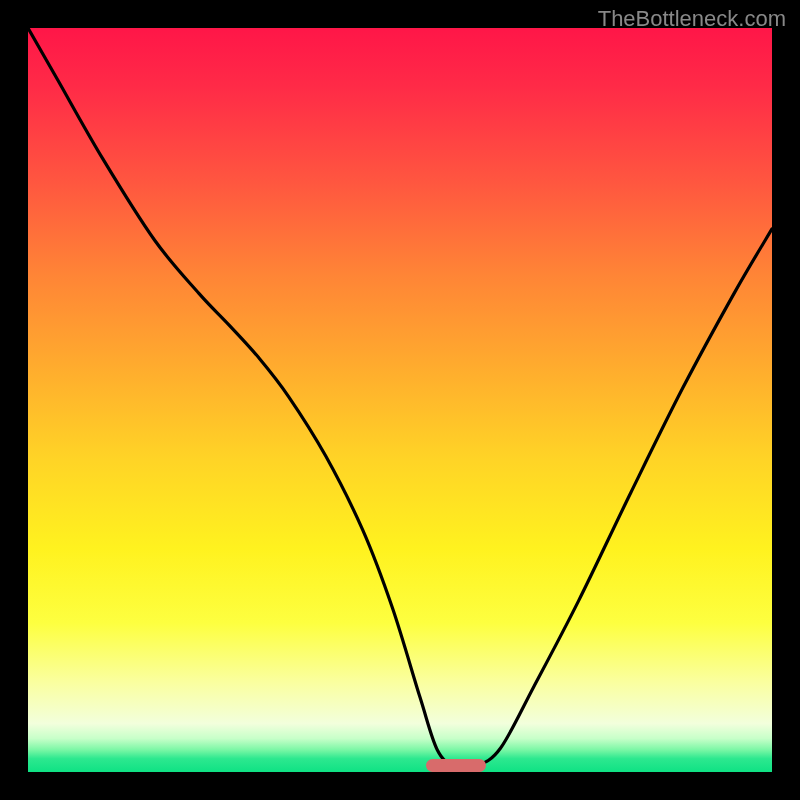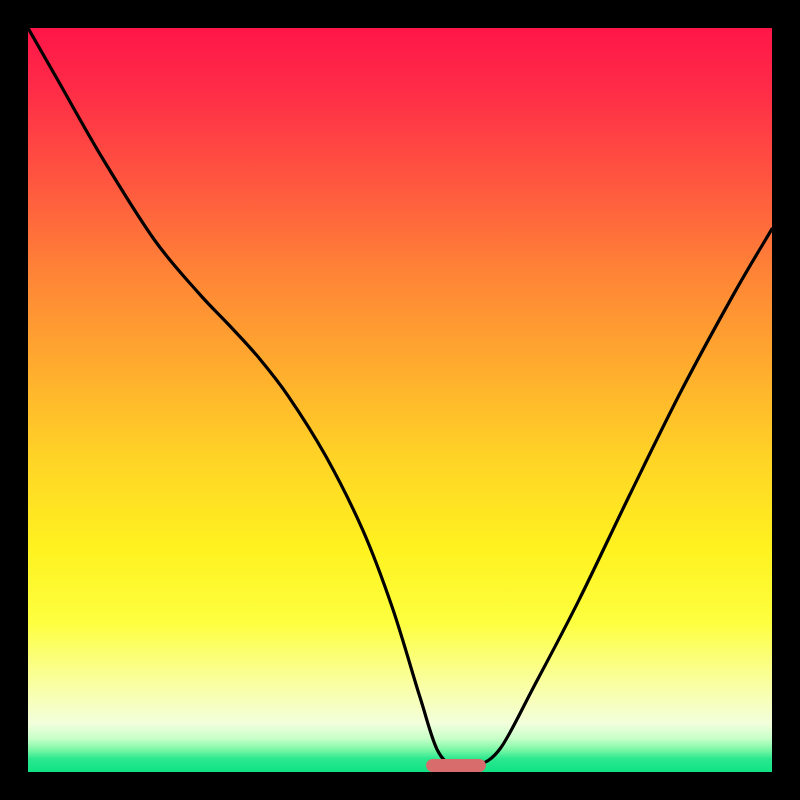--- a/index.html
+++ b/index.html
@@ -70,20 +70,21 @@
     background: #d86b6b;
     border-radius: 9px;
     height: 13px;
     width: 60px;
   }
 </style>
 </head>
 <body>
 
 <div class="container">
+  <div class="watermark">TheBottleneck.com</div>
 
   <div class="plot-area">
     <div class="gradient-bg"></div>
 
     <svg class="curve-svg" viewBox="0 0 744 744" preserveAspectRatio="none">
       <path id="curve-path" fill="none" stroke="#000000" stroke-width="3.2" stroke-linecap="round" stroke-linejoin="round" d="M 0.00 0.00 C 4.96 8.68, 17.36 30.38, 29.76 52.08 C 42.16 73.78, 58.28 103.54, 74.40 130.20 C 90.52 156.86, 110.36 189.47, 126.48 212.04 C 142.60 234.61, 158.72 251.47, 171.12 265.61 C 183.52 279.74, 190.96 286.19, 200.88 296.86 C 210.80 307.52, 220.72 317.69, 230.64 329.59 C 240.56 341.50, 249.24 351.91, 260.40 368.28 C 271.56 384.65, 285.20 405.48, 297.60 427.80 C 310.00 450.12, 323.64 476.78, 334.80 502.20 C 345.96 527.62, 355.01 552.42, 364.56 580.32 C 374.11 608.22, 384.65 646.04, 392.09 669.60 C 399.53 693.16, 403.50 710.27, 409.20 721.68 C 414.90 733.09, 419.86 735.32, 426.31 738.05 C 432.76 740.78, 440.20 741.02, 447.89 738.05 C 455.58 735.07, 462.77 733.46, 472.44 720.19 C 482.11 706.92, 492.90 682.99, 505.92 658.44 C 518.94 633.89, 534.44 605.12, 550.56 572.88 C 566.68 540.64, 585.28 500.46, 602.64 465.00 C 620.00 429.54, 637.36 393.58, 654.72 360.10 C 672.08 326.62, 691.92 290.66, 706.80 264.12 C 721.68 237.58, 737.80 211.42, 744.00 200.88"></path>
     </svg>
 
     <div id="marker" class="marker" style="left: 398px; width: 60.3px; top: 730.8px; height: 13px; background: rgb(216, 107, 107);"></div>
   </div>

